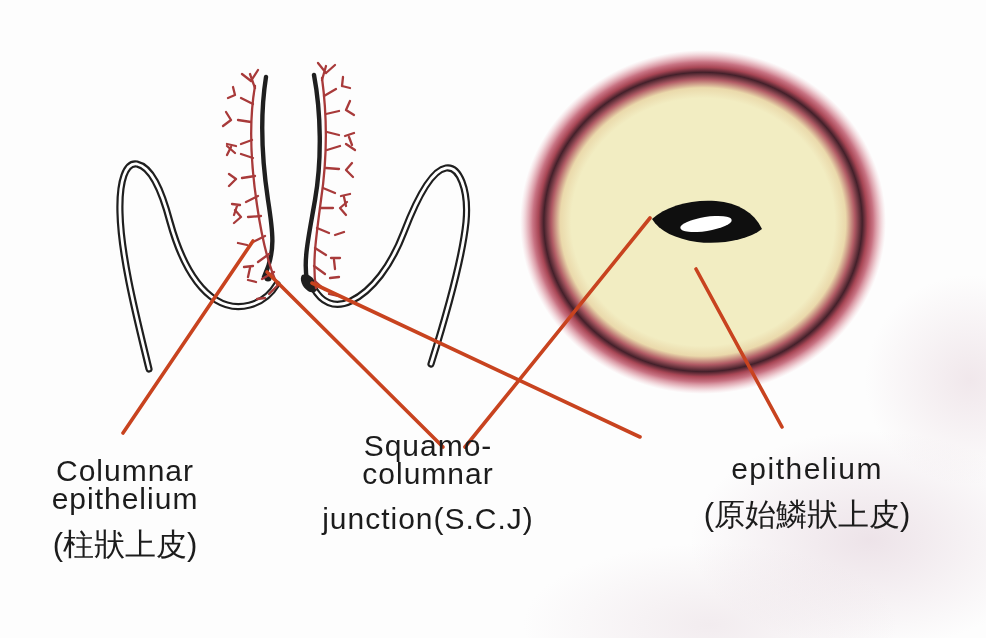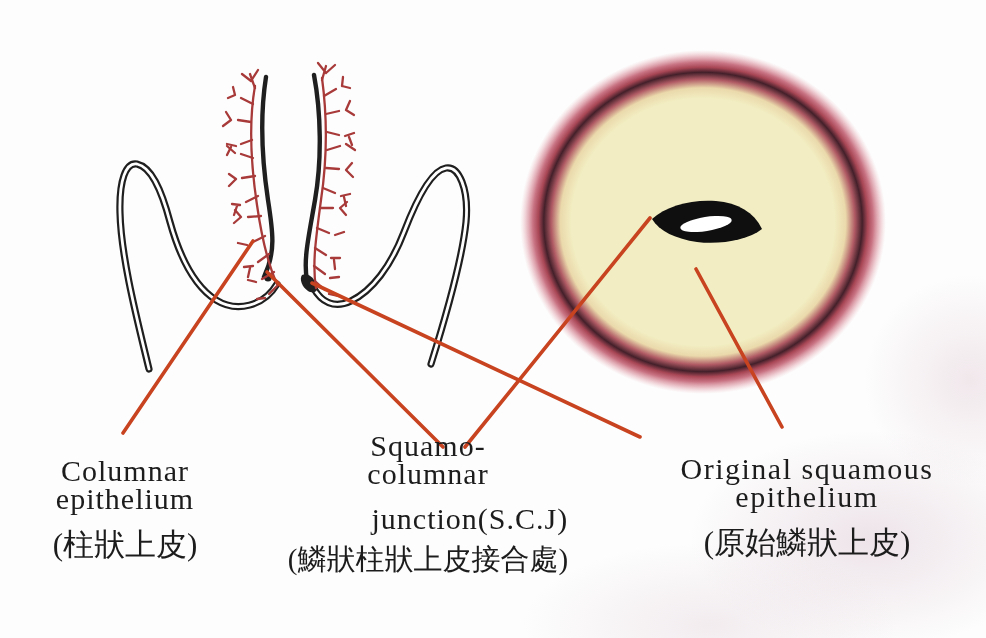--- a/index.html
+++ b/index.html
@@ -3,21 +3,21 @@
 <meta charset="utf-8">
 <style>
   :root{
     --background:#fdfdfd; --outline:#1f1f1f; --fern:#a83a3a; --leader:#c8431f;
     --cream:#f2edc2; --ring-dark:#43202a; --ring-pink:#c97484;
     --text:#1c1c1c; --eye-black:#0f0f0f; --eye-white:#ffffff; --blotch:#e0cfda;
   }
   html,body{margin:0;padding:0;background:#fff;}
   #page{position:relative;width:986px;height:638px;overflow:hidden;
         background:var(--background);
-        font-family:Liberation Serif, serif;}
+        font-family:Liberation Sans, sans-serif;}
   .blob{position:absolute;pointer-events:none;}
   #blob1{left:640px;top:400px;width:460px;height:280px;
          background:radial-gradient(closest-side,rgba(224,206,216,0.55),rgba(224,206,216,0) 78%);}
   #blob2{left:830px;top:240px;width:280px;height:280px;
          background:radial-gradient(closest-side,rgba(228,210,218,0.5),rgba(228,210,218,0) 75%);}
   #blob3{left:470px;top:520px;width:480px;height:210px;
          background:radial-gradient(closest-side,rgba(226,210,218,0.4),rgba(226,210,218,0) 78%);}
   svg#diagram{position:absolute;left:0;top:0;z-index:2;}
   .loop-outer{fill:none;stroke:var(--outline);stroke-width:7.2;stroke-linecap:round;}
   .loop-inner{fill:none;stroke:#ffffff;stroke-width:2.8;stroke-linecap:round;}
@@ -133,22 +133,20 @@
   <div class="label" style="left:125px;top:457px">
     <div class="en">Columnar</div>
     <div class="en">epithelium</div>
     <div class="zh">(柱狀上皮)</div>
   </div>
 
   <div class="label" style="left:428px;top:432px">
     <div class="en">Squamo-</div>
     <div class="en">columnar</div>
     <div class="en3">junction(S.C.J)</div>
-    <div class="zh2">(鱗狀柱狀上皮接合處)</div>
   </div>
 
   <div class="label" style="left:807px;top:455px">
-    <div class="en-wide">Original squamous</div>
     <div class="en-wide">epithelium</div>
     <div class="zh">(原始鱗狀上皮)</div>
   </div>
 
 </div>
 
 </body></html>

